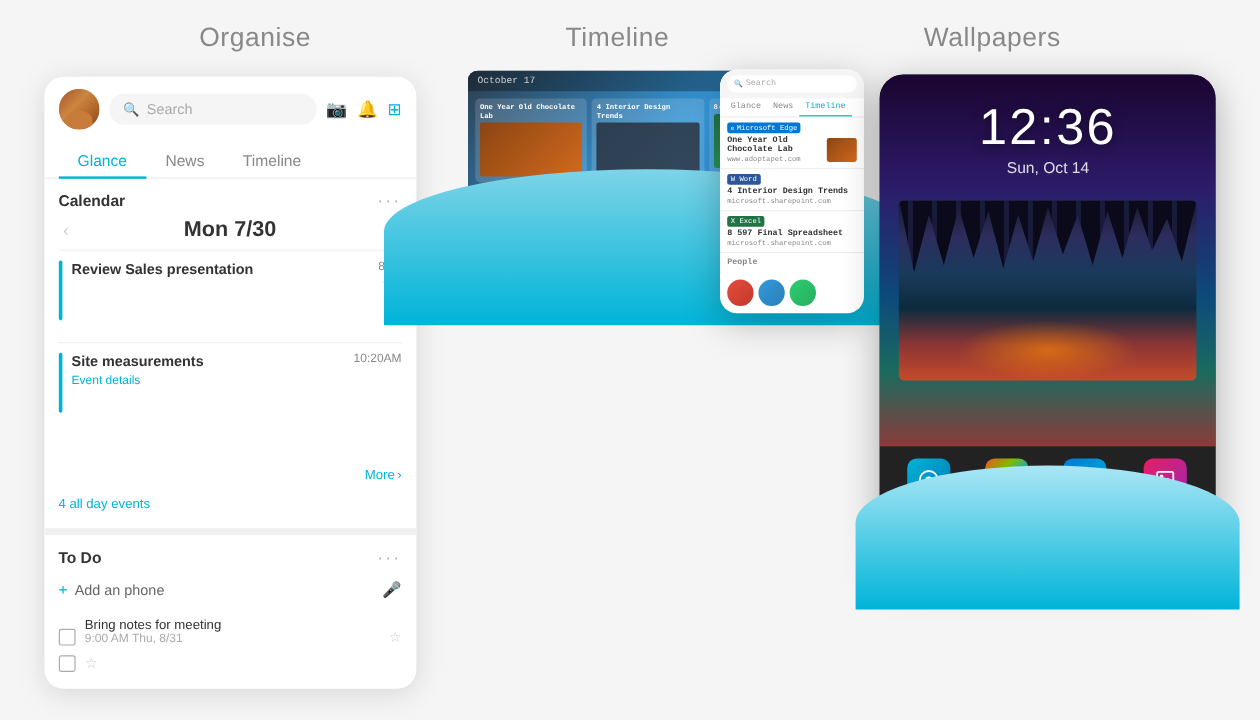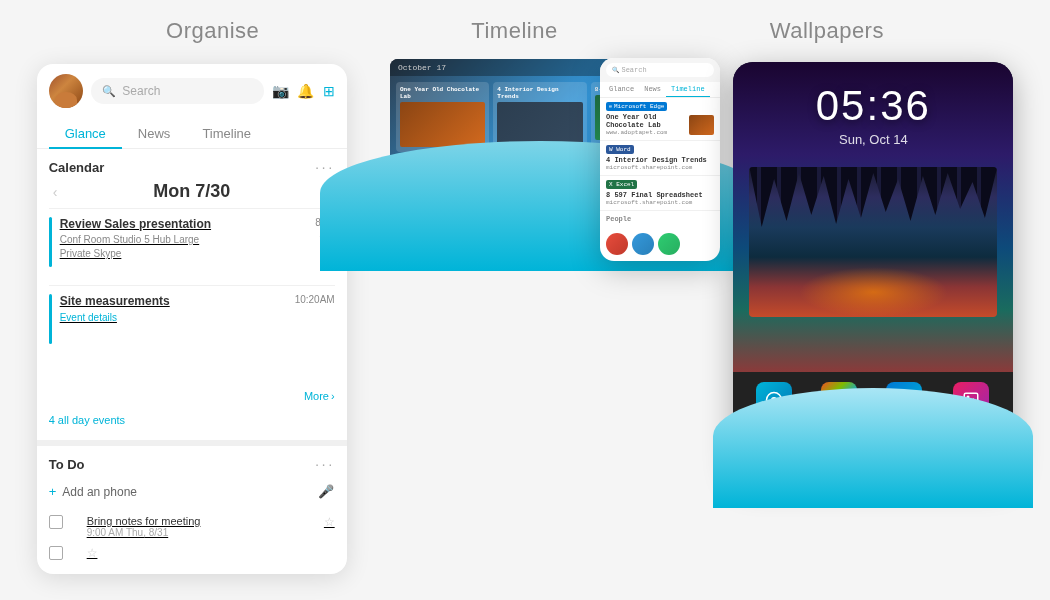--- a/index.html
+++ b/index.html
@@ -187,21 +187,20 @@
 
     .event-bar {
       width: 3px;
       background: #00b4d8;
       border-radius: 2px;
       min-height: 50px;
     }
 
     .event-content {
       flex: 1;
-      text-decoration: underline;
     }
 
     .event-title {
       font-size: 12px;
       font-weight: 600;
       color: #333;
       margin-bottom: 2px;
     }
 
     .event-detail {
@@ -287,24 +286,23 @@
       flex: 1;
     }
 
     .mic-icon {
       color: #aaa;
       font-size: 13px;
     }
 
     .todo-item {
       display: flex;
-      align-items: flex-start;
-      gap: 24px;
+      align-items: flex-end;
+      gap: 8px;
       padding: 4px 0;
-      text-decoration: underline;
     }
 
     .checkbox {
       width: 14px;
       height: 14px;
       border: 1.5px solid #aaa;
       border-radius: 2px;
     }
 
     .todo-text {
@@ -737,21 +735,20 @@
         <div class="calendar-nav">
           <span class="nav-arrow">‹</span>
           <span class="date-heading">Mon 7/30</span>
           <span class="nav-arrow">›</span>
         </div>
 
         <div class="event-item">
           <div class="event-bar"></div>
           <div class="event-content">
             <div class="event-title">Review Sales presentation</div>
-            <div class="event-detail">Conf Room Studio 5 Hub Large<br>Private Skype</div>
           </div>
           <div class="event-time">8:00<br>AM</div>
         </div>
 
         <div class="event-item">
           <div class="event-bar"></div>
           <div class="event-content">
             <div class="event-title">Site measurements</div>
             <div class="event-links">
               <span class="event-link">Event details</span>
@@ -879,21 +876,21 @@
           <div class="people-avatar pa3"></div>
         </div>
       </div>
     </div>
   </div>
 
   <div class="wallpapers-section">
     <div class="blue-wave-wallpapers"></div>
     <div class="wallpaper-phone">
       <div class="wallpaper-screen">
-        <div class="lock-time">05:36</div>
+        <div class="lock-time">12:36</div>
         <div class="lock-date">Sun, Oct 14</div>
         <div class="cave-image">
           <div class="cave-stalactites"></div>
           <div class="cave-glow"></div>
         </div>
       </div>
       <div style="background:#222;padding-bottom:6px;">
         <div class="dock-icons">
           <div class="dock-icon-item">
             <div class="dock-icon-circle launcher-icon">

